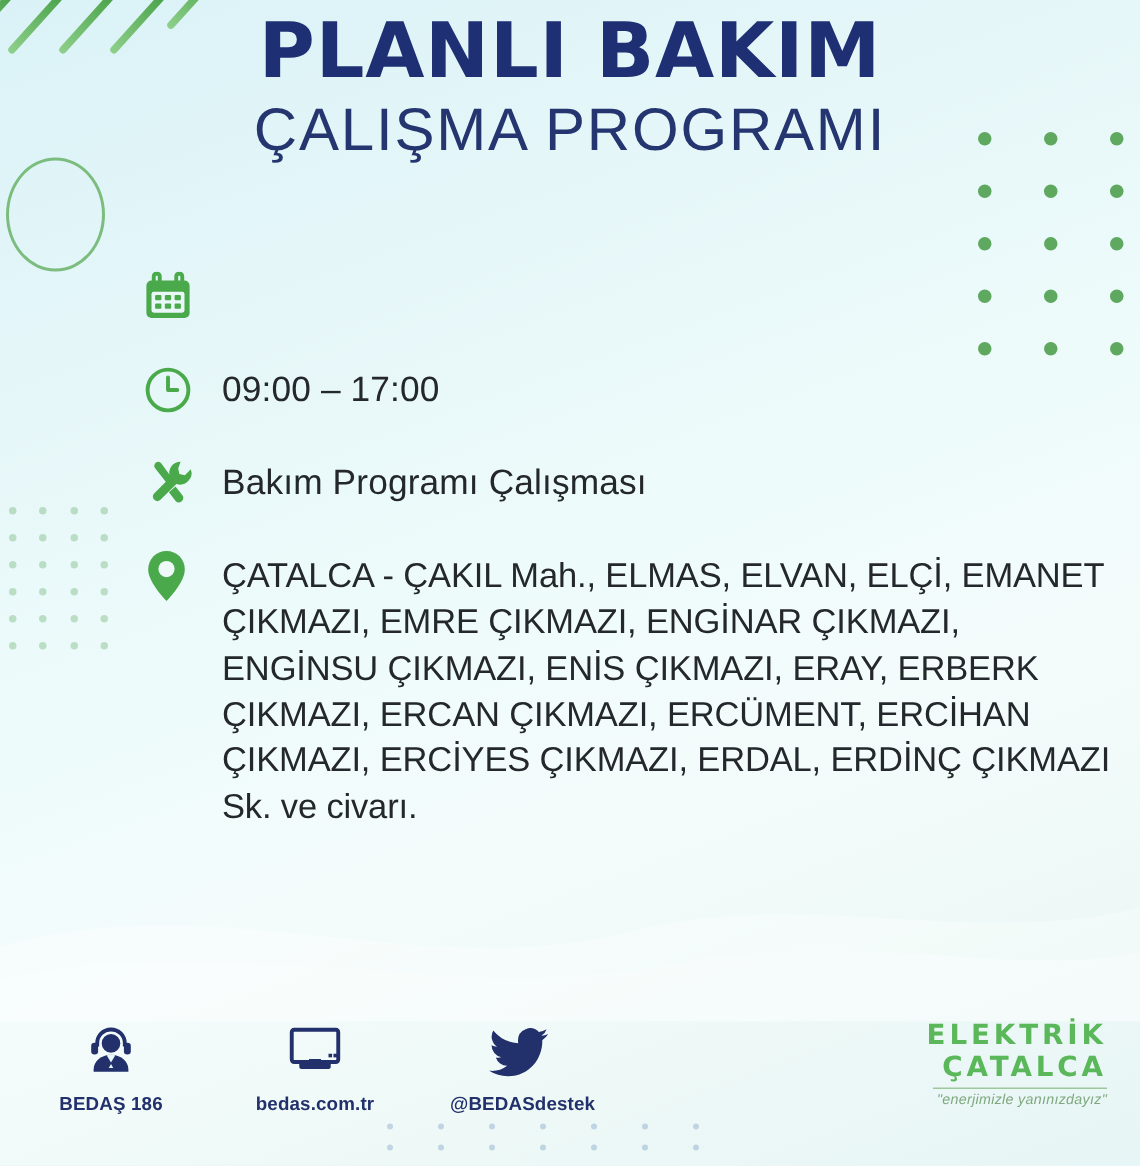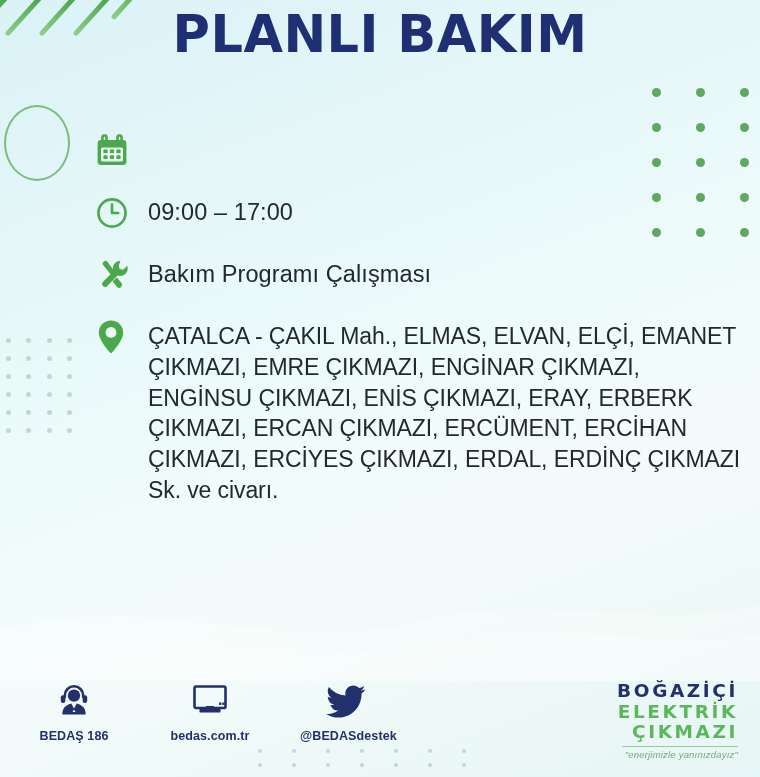--- a/index.html
+++ b/index.html
@@ -312,20 +312,21 @@
       <span></span>
   </div>
 
   <svg class="deco wave" viewBox="0 0 760 120" preserveAspectRatio="none">
     <path d="M0,70 C140,28 280,96 420,60 C540,30 650,72 760,44 L760,120 L0,120 Z" fill="#ffffff" opacity="0.55"></path>
     <path d="M0,92 C150,58 300,110 450,82 C580,58 670,92 760,74 L760,120 L0,120 Z" fill="#ffffff" opacity="0.7"></path>
   </svg>
 
   <div class="header">
     <h1 class="title-main">PLANLI BAKIM</h1>
+    <h2 class="title-sub">ÇALIŞMA PROGRAMI</h2>
   </div>
 
   <div class="info">
 
     <div class="row">
       <div class="row-icon">
         <svg width="32" height="33" viewBox="0 0 32 33" aria-hidden="true">
           <rect x="6.5" y="1.5" width="4" height="8" rx="1.6" fill="none" stroke="#4aa94a" stroke-width="2.6"></rect>
           <rect x="21.5" y="1.5" width="4" height="8" rx="1.6" fill="none" stroke="#4aa94a" stroke-width="2.6"></rect>
           <rect x="1.6" y="6" width="28.8" height="25" rx="3.4" fill="#4aa94a"></rect>
@@ -424,22 +425,21 @@
                      a22.88 22.88 0 0 0 12.4 3.64 c14.88 0 23.02 -12.33 23.02 -23.02 l-0.03 -1.05
                      a16.4 16.4 0 0 0 4.0 -4.18 z" fill="#22306b"></path>
           </svg>
         </div>
         <div class="contact-label">@BEDASdestek</div>
       </div>
 
     </div>
 
     <div class="logo">
-      <div class="logo-line logo-l1">BOĞAZİÇİ</div>
       <div class="logo-line logo-l2">ELEKTRİK</div>
-      <div class="logo-line logo-l3">ÇIKMAZI</div>
+      <div class="logo-line logo-l3">ÇATALCA</div>
       <div class="logo-rule"></div>
       <div class="logo-tag">"enerjimizle yanınızdayız"</div>
     </div>
 
   </div>
 
 </div>
 
 </body></html>

